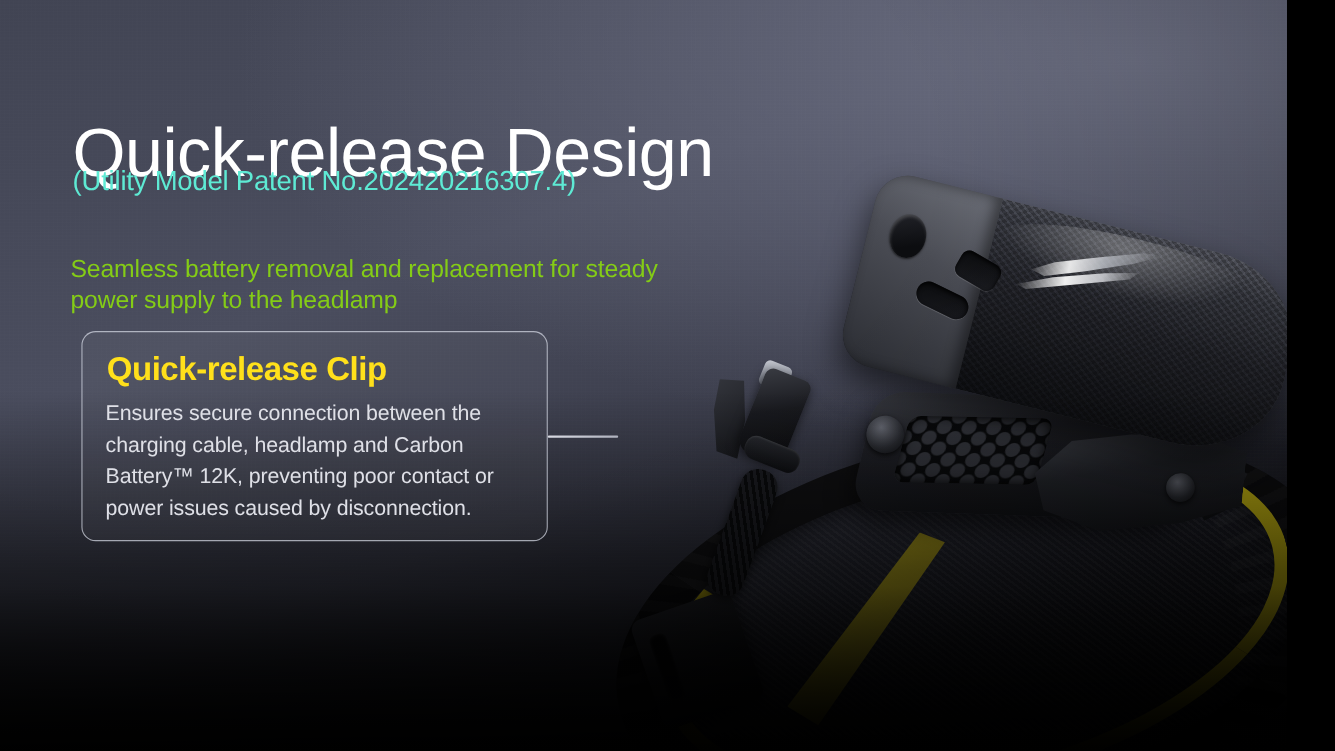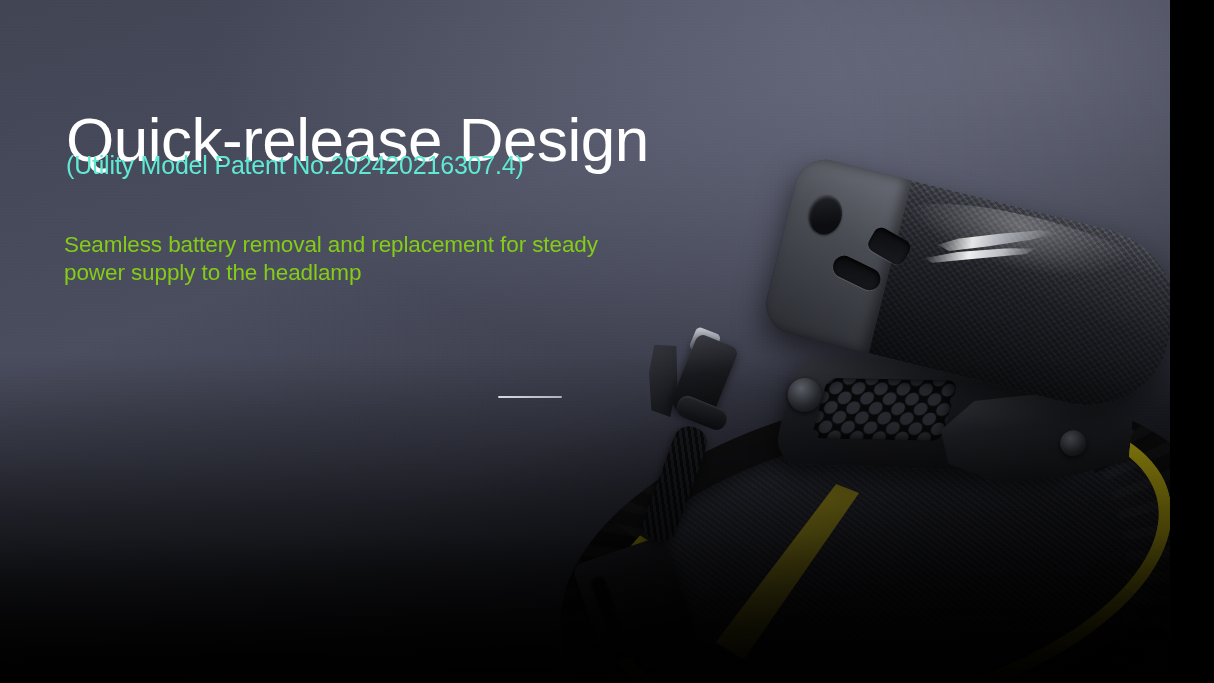--- a/index.html
+++ b/index.html
@@ -417,15 +417,19 @@
 
     <div class="bottom-fade"></div>
   </div>
 
   <div class="bg-vignette"></div>
 
   <h1 class="headline">Quick-release Design</h1>
   <div class="patent">(Utility Model Patent No.202420216307.4)</div>
   <p class="subtitle">Seamless battery removal and replacement for steady power supply to the headlamp</p>
 
+  <div class="callout">
+    <div class="callout-title">Quick-release Clip</div>
+    <div class="callout-body">Ensures secure connection between the charging cable, headlamp and Carbon Battery™ 12K, preventing poor contact or power issues caused by disconnection.</div>
+  </div>
   <div class="leader-line"></div>
 
 </div>
 
 </body></html>

